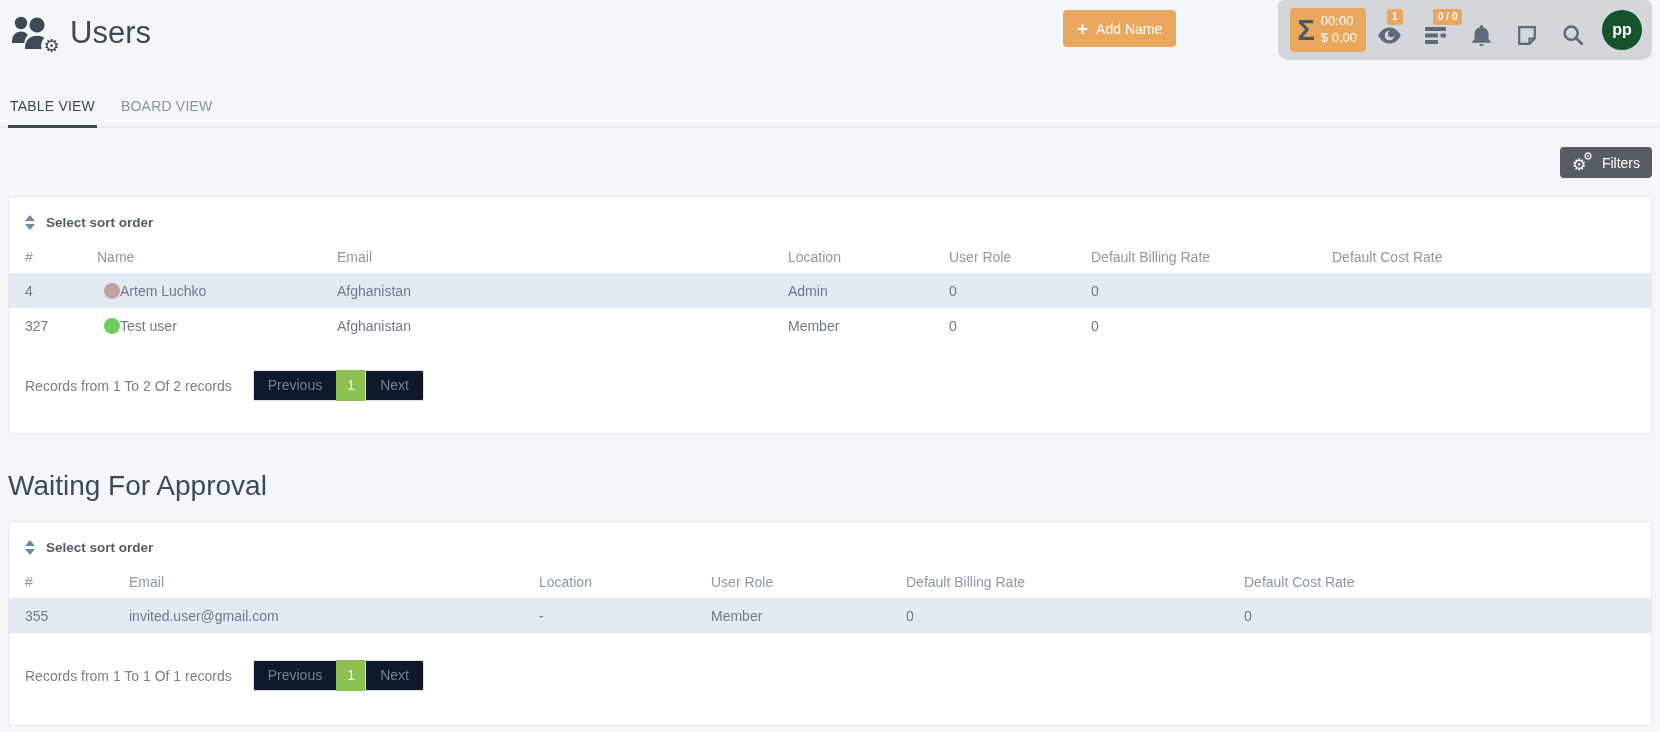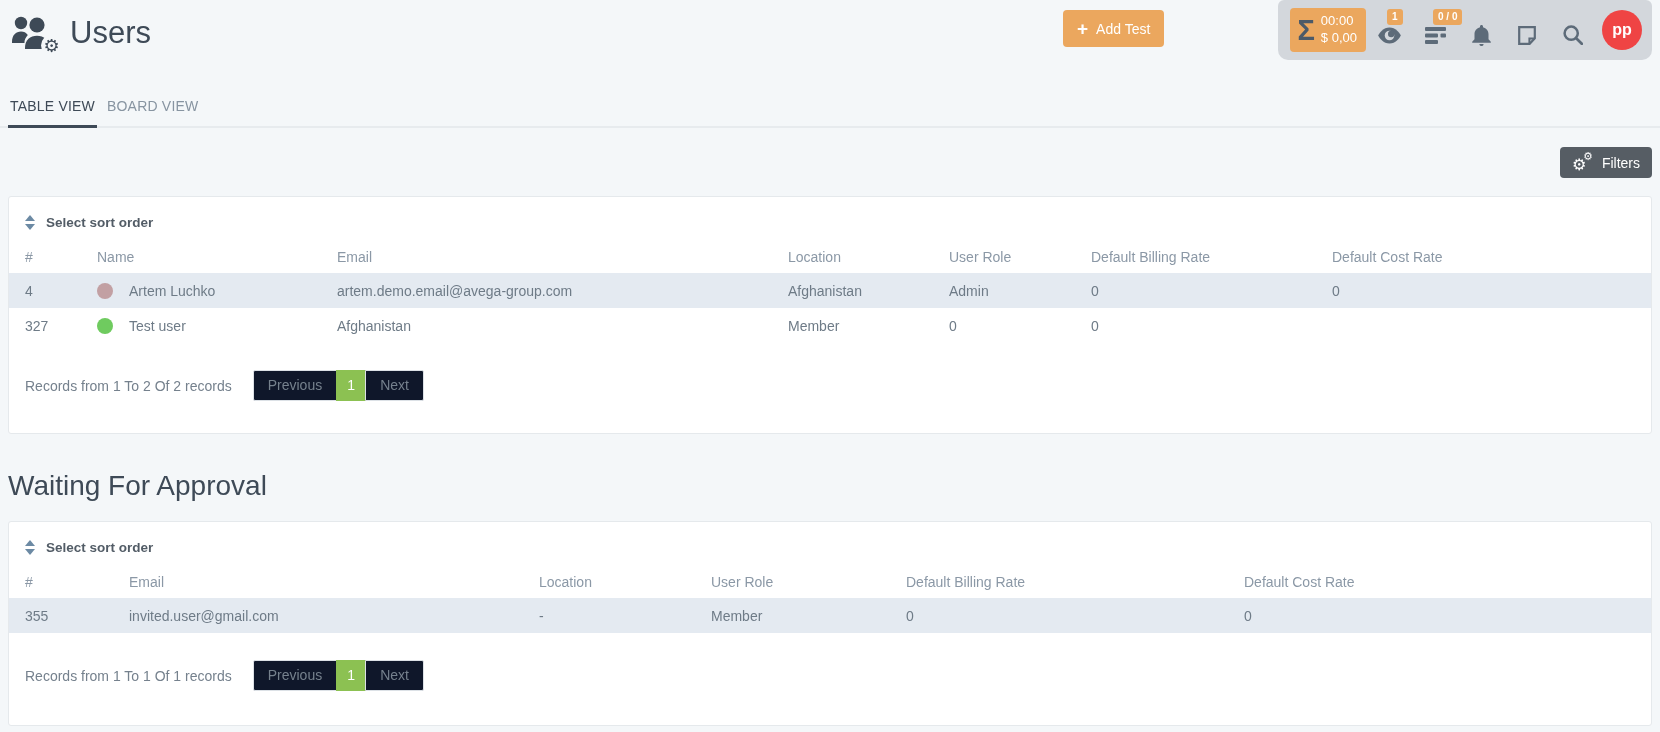--- a/index.html
+++ b/index.html
@@ -42,27 +42,27 @@
   .timer-badge .sigma { font-size:29px; font-weight:bold; color:#4c5a68; line-height:1; }
   .timer-texts { display:flex; flex-direction:column; line-height:1.3; }
   .timer-texts span { color:#fff; font-size:13px; }
   .tray-slot { width:46px; height:60px; display:flex; align-items:center; justify-content:center; position:relative; padding-top:10px; cursor:pointer; }
   .tray-badge {
     position:absolute; top:9px; left:50%; margin-left:-2px;
     background:#eba75e; color:#fff; font-size:10px; font-weight:bold;
     padding:2px 5px; border-radius:3px; white-space:nowrap; line-height:1.2;
   }
   .avatar {
-    width:40px; height:40px; border-radius:50%; background:#ef4444; color:#fff;
+    width:40px; height:40px; border-radius:50%; background:#14532d; color:#fff;
     font-size:16px; font-weight:bold; display:flex; align-items:center; justify-content:center;
     margin:0 0 0 6px; cursor:pointer;
   }
 
   
-  .tabs { display:flex; gap:8px; padding-left:8px; border-bottom:2px solid #e7ebee; }
+  .tabs { display:flex; gap:22px; padding-left:8px; border-bottom:2px solid #e7ebee; }
   .tab { font-size:14px; color:#8794a1; padding:10px 2px 11px; border-bottom:3px solid transparent; margin-bottom:-2px; cursor:pointer; letter-spacing:.2px; }
   .tab.active { color:#3e4a57; border-bottom-color:#3e4a57; }
 
   
   .filters-row { position:relative; height:52px; }
   .filters-btn {
     position:absolute; right:8px; top:19px; height:31px; padding:0 12px;
     background:#565d64; border:none; border-radius:4px; color:#fff; font-size:14px; font-family:inherit;
     display:flex; align-items:center; gap:9px; cursor:pointer;
   }
@@ -81,21 +81,21 @@
   .sort-icon .tri-down { width:0; height:0; border-left:5px solid transparent; border-right:5px solid transparent; border-top:6px solid #6c8aa4; }
   .sort-label { font-size:13.5px; font-weight:bold; color:#525c66; }
 
   .grid { display:grid; padding:0 16px; align-items:center; }
   .grid.t1 { grid-template-columns:72px 240px 451px 161px 142px 241px auto; }
   .grid.t2 { grid-template-columns:104px 410px 172px 195px 338px auto; }
   .thead { height:32px; }
   .th { font-size:14px; color:#8b98a6; font-weight:400; }
   .trow { height:35px; font-size:14px; color:#6e7b87; cursor:pointer; }
   .trow.hl { background:#e4eaf1; }
-  .name-cell { display:flex; align-items:center; gap:16px; }
+  .name-cell { display:flex; align-items:center; gap:0;margin-left:7px; }
   .dot { width:16px; height:16px; border-radius:50%; flex:0 0 16px; }
 
   .tfoot { display:flex; align-items:center; padding:27px 16px 32px; }
   .records { font-size:14px; color:#75818d; margin-right:21px; }
   .pager { display:flex; }
   .pg {
     border:1px solid #dce1e6; background:#0f172a; color:#75818d; font-size:14px;
     padding:6px 14px; margin-left:-1px; cursor:pointer; line-height:17px;
   }
   .pg.first { margin-left:0; border-radius:2px 0 0 2px; }
@@ -120,21 +120,21 @@
         <circle cx="27" cy="11" r="7.6" fill="#3e4a57"></circle>
         <path d="M15 34c0-8.2 5.2-12.2 12-12.2S39 25.8 39 34v1H15z" fill="#3e4a57"></path>
       </svg>
       <span class="gear-glyph">⚙</span>
     </span>
     <h1 class="page-title">Users</h1>
   </div>
 
   <button class="add-task-btn">
     <span class="plus">+</span>
-    <span>Add Test</span>
+    <span>Add Name</span>
   </button>
 
   <div class="tray">
     <div class="timer-badge">
       <span class="sigma">Σ</span>
       <span class="timer-texts">
         <span>00:00</span>
         <span>$ 0,00</span>
       </span>
     </div>
@@ -226,21 +226,20 @@
     <div class="th">Default Billing Rate</div>
     <div class="th">Default Cost Rate</div>
   </div>
 
   <div class="grid t1 trow hl">
     <div>4</div>
     <div class="name-cell">
       <span class="dot" style="background: rgb(194, 160, 163);"></span>
       <span>Artem Luchko</span>
     </div>
-    <div>artem.demo.email@avega-group.com</div>
     <div>Afghanistan</div>
     <div>Admin</div>
     <div>0</div>
     <div>0</div>
   </div>
 
   <div class="grid t1 trow">
     <div>327</div>
     <div class="name-cell">
       <span class="dot" style="background: rgb(111, 203, 95);"></span>

